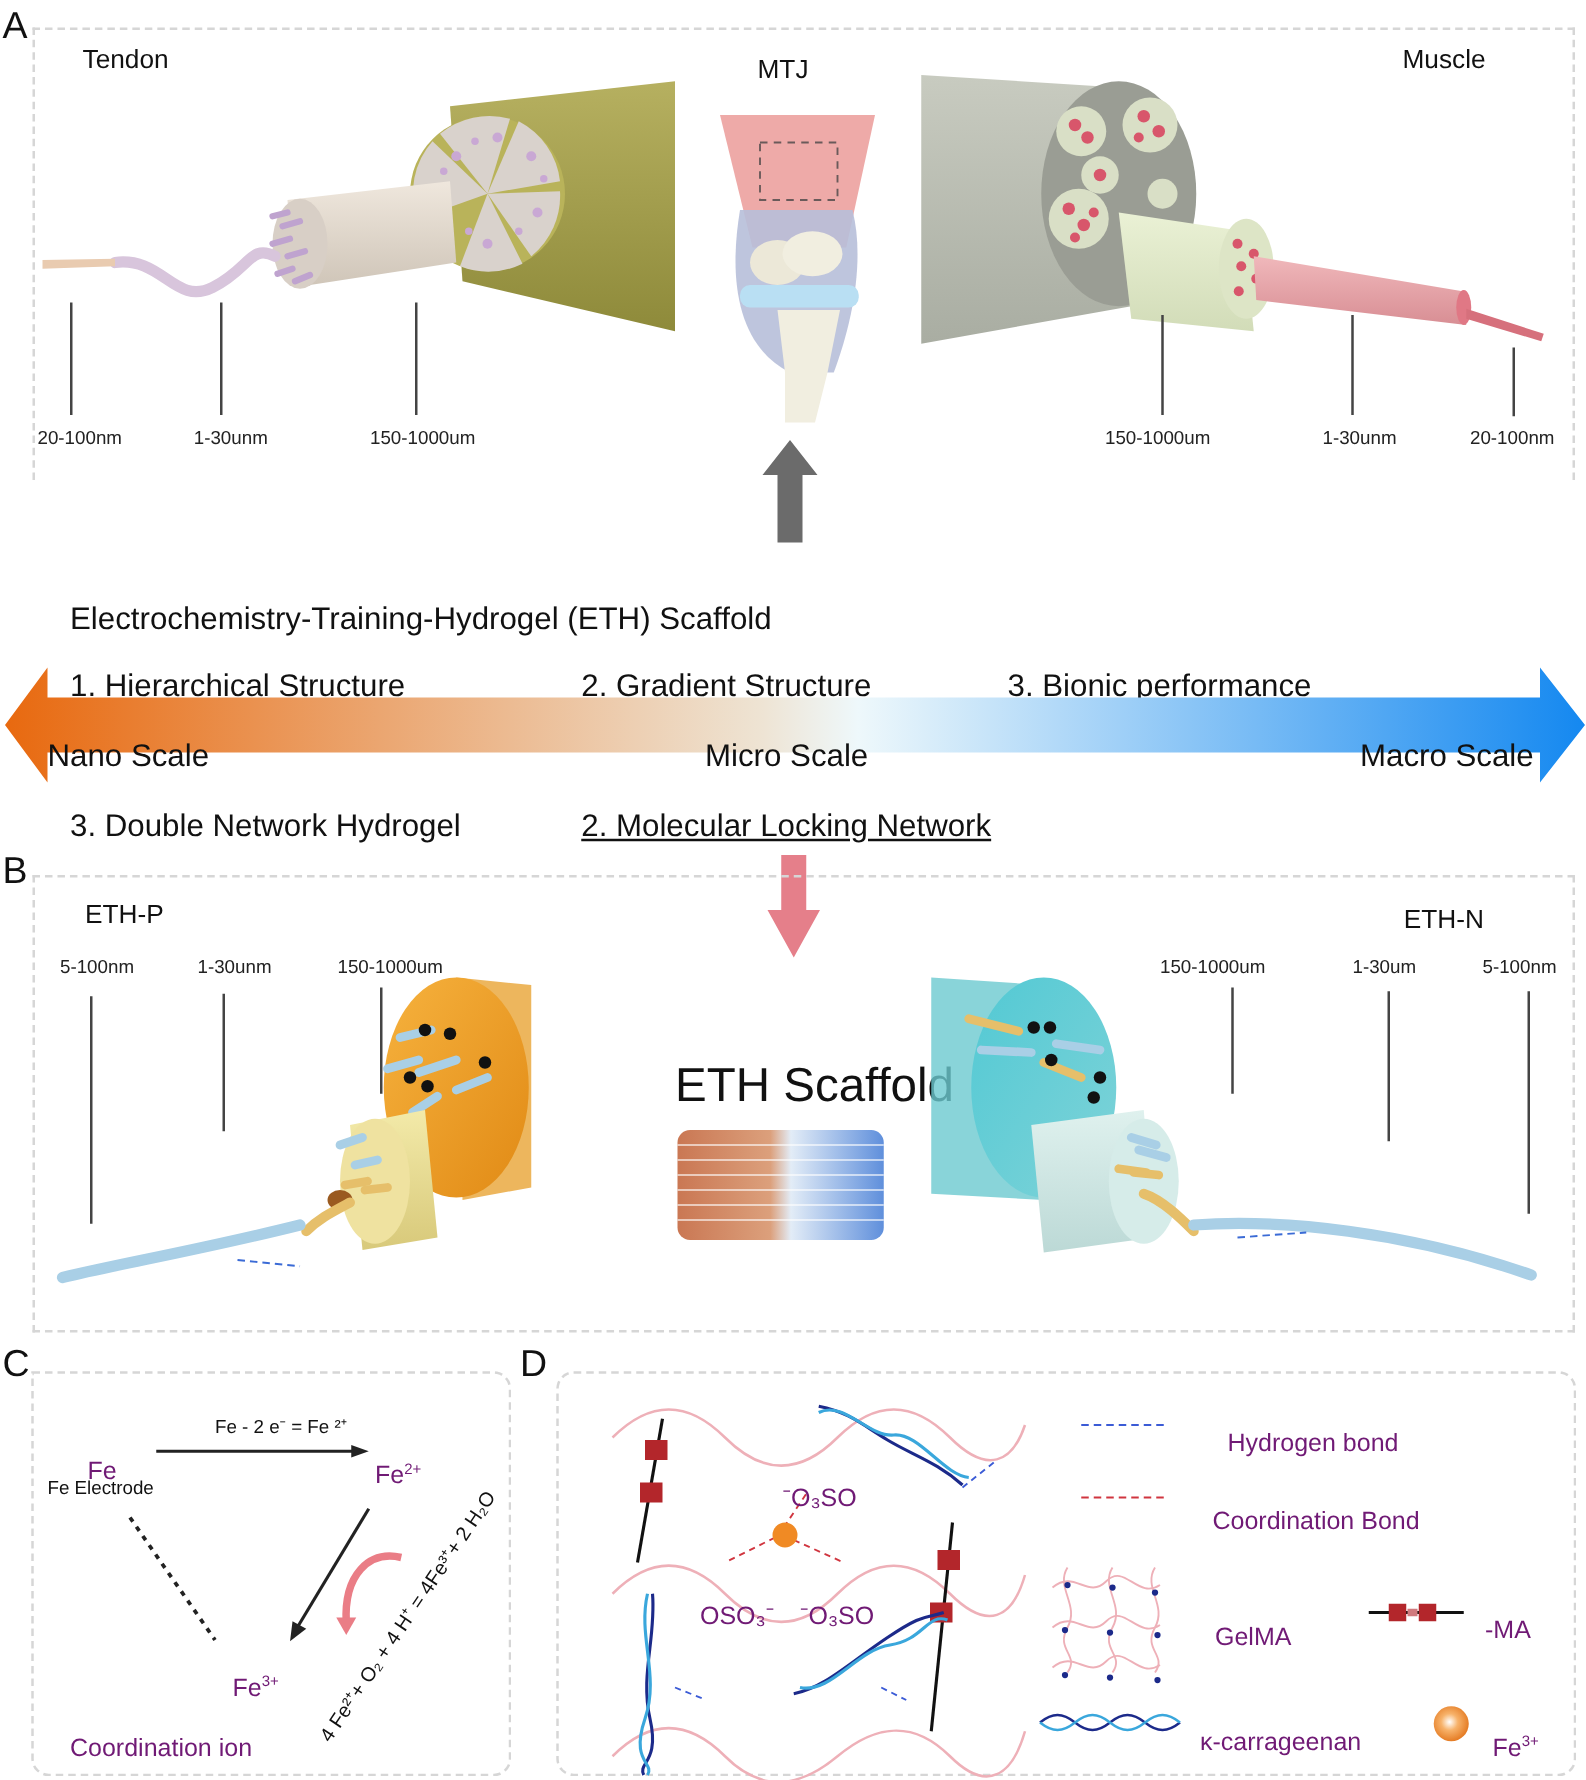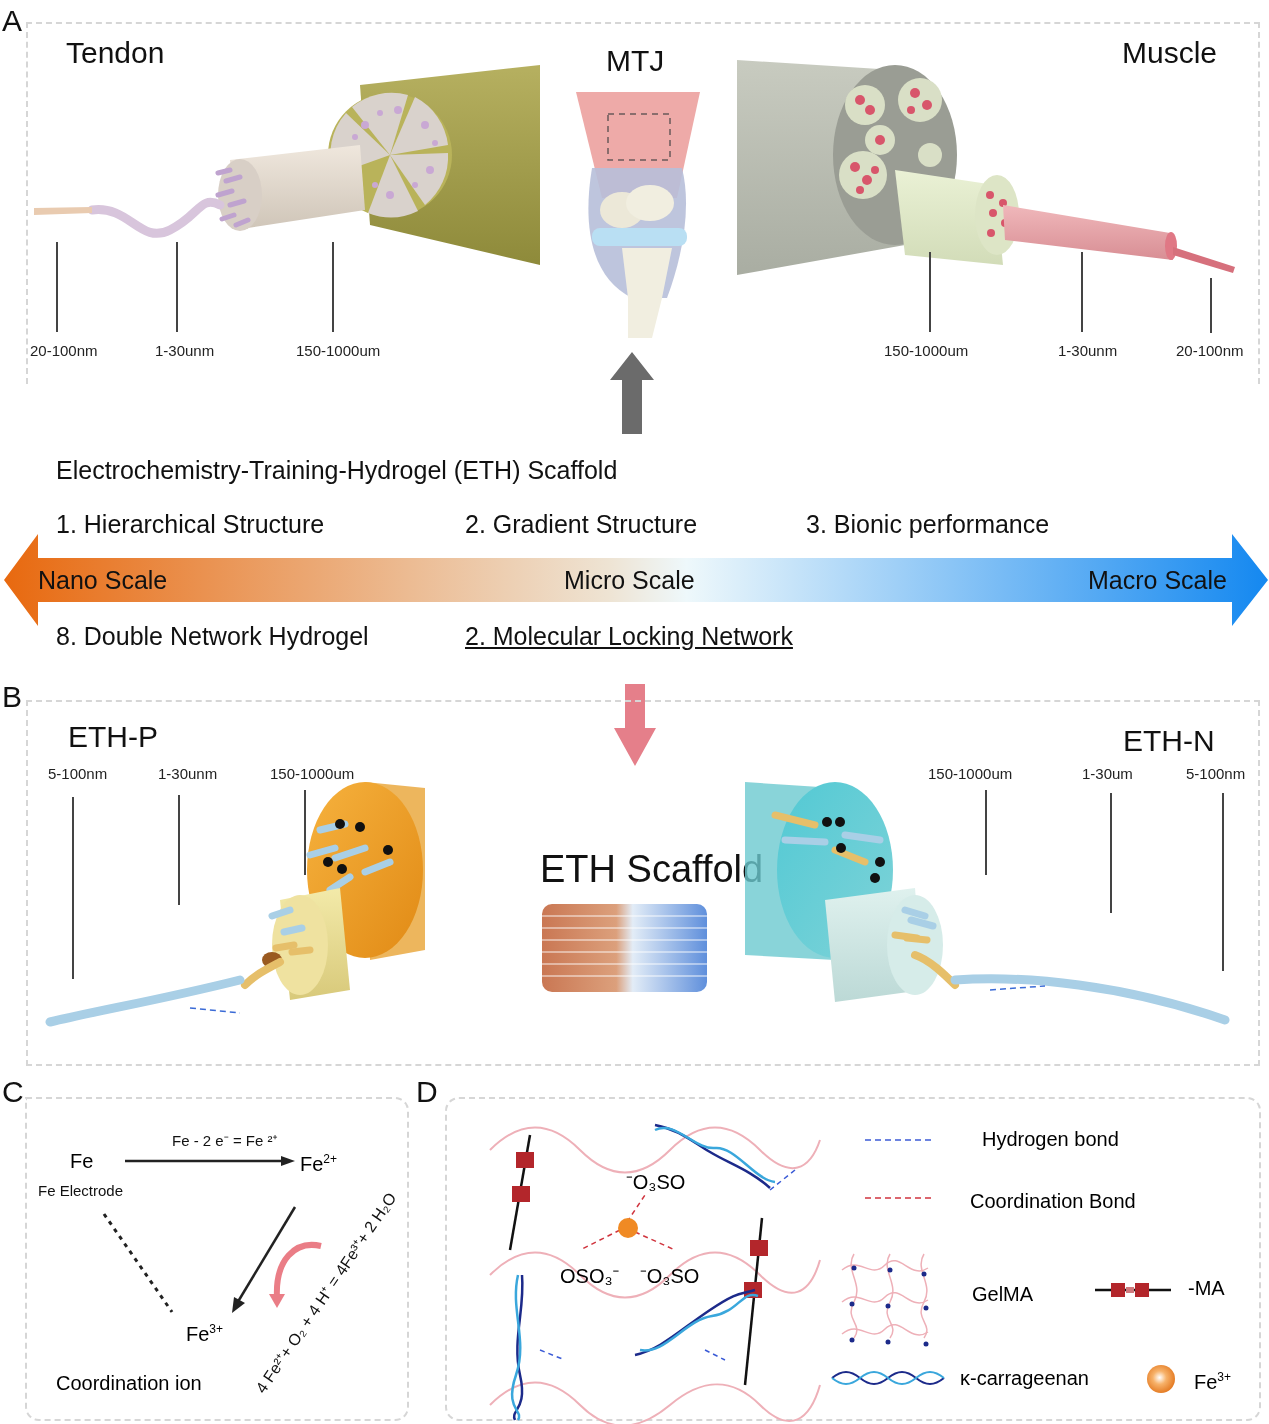--- a/index.html
+++ b/index.html
@@ -1,24 +1,24 @@
 <!DOCTYPE html>
 <html><head>
 <meta charset="utf-8">
 <style>
   html,body{margin:0;padding:0;background:#fff;}
   body{width:1269px;height:1424px;position:relative;overflow:hidden;font-family:"Liberation Sans",sans-serif;color:#111;}
   .abs{position:absolute;}
   .panel-letter{position:absolute;font-size:30px;color:#111;}
   .dash-box{position:absolute;border:2px dashed #d6d6d6;border-radius:14px;}
-  .title{position:absolute;font-size:30px;color:#111;white-space:nowrap;}
+  .title{position:absolute;font-size:21px;color:#111;white-space:nowrap;}
   .scale{position:absolute;font-size:15px;color:#222;white-space:nowrap;}
   .vline{position:absolute;width:2px;background:#444;}
-  .big{position:absolute;font-size:25px;color:#111;white-space:nowrap;}
-  .mid{position:absolute;font-size:20px;color:#000000;white-space:nowrap;}
+  .big{position:absolute;font-size:25px;color:#111;white-space:nowrap;margin-top:25px;}
+  .mid{position:absolute;font-size:20px;color:#701a75;white-space:nowrap;margin-top:16px;}
   svg{position:absolute;overflow:visible;}
 </style>
 </head>
 <body>
 
 <div class="panel-letter" style="left:2px;top:4px;">A</div>
 <div class="dash-box" style="left:26px;top:22px;width:1230px;height:360px;border-radius:0;border-bottom:none;"></div>
 
 <div class="title" style="left:66px;top:36px;">Tendon</div>
 <div class="title" style="left:606px;top:44px;">MTJ</div>
@@ -162,21 +162,21 @@
       <stop offset="0.54" id="g1" stop-color="#eef8fb"></stop>
       <stop offset="1" id="g2" stop-color="#1488f0"></stop>
     </linearGradient>
   </defs>
   <polygon points="4,50 38,4 38,28 1232,28 1232,4 1268,50 1232,96 1232,72 38,72 38,96" fill="url(#scaleGrad)"></polygon>
 </svg>
 <div class="big" style="left:38px;top:566px;">Nano Scale</div>
 <div class="big" style="left:564px;top:566px;">Micro Scale</div>
 <div class="big" style="left:1088px;top:566px;">Macro Scale</div>
 
-<div class="big" style="left:56px;top:622px;">8. Double Network Hydrogel</div>
+<div class="big" style="left:56px;top:622px;">3. Double Network Hydrogel</div>
 <div class="big" style="left:465px;top:622px;text-decoration:underline;">2. Molecular Locking Network</div>
 
 <svg style="left:614px;top:684px;" width="42" height="82">
   <polygon points="11,0 31,0 31,44 42,44 21,82 0,44 11,44" fill="#e57f8a"></polygon>
 </svg>
 
 <div class="panel-letter" style="left:2px;top:680px;">B</div>
 <div class="dash-box" style="left:26px;top:700px;width:1230px;height:362px;border-radius:0;"></div>
 
 <div class="title" style="left:68px;top:720px;">ETH-P</div>

